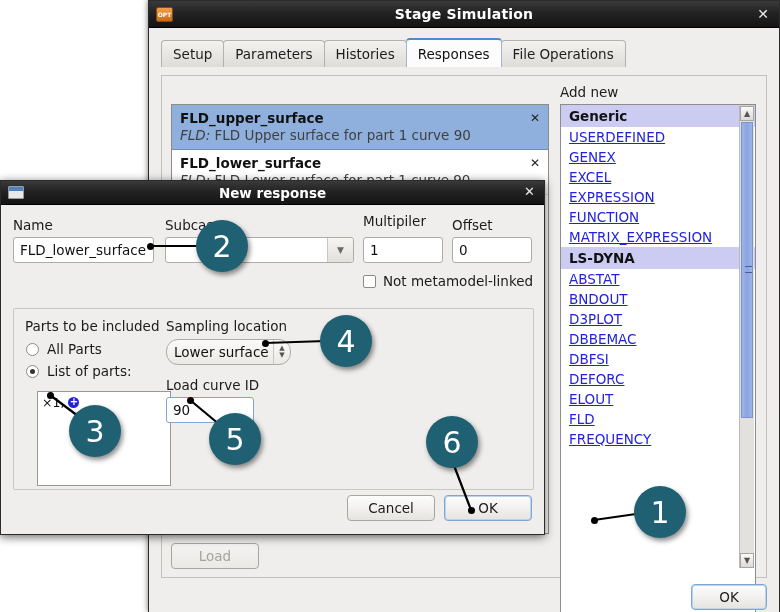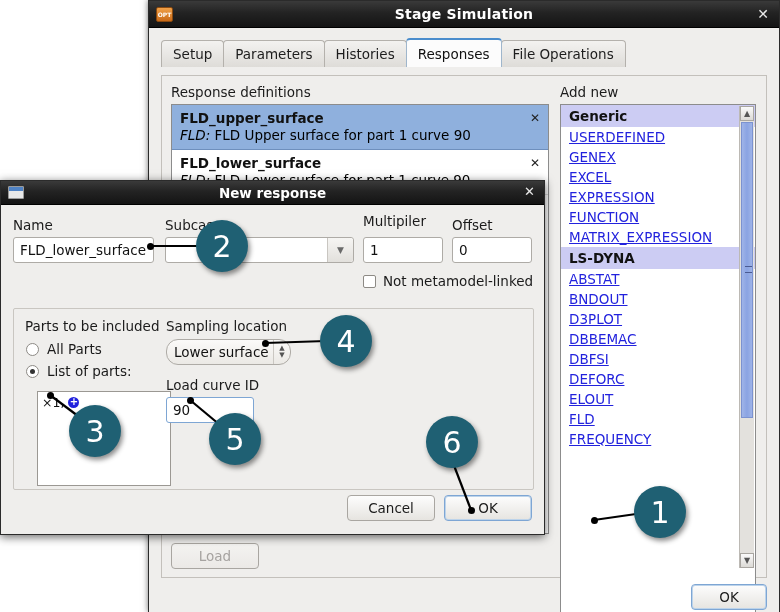--- a/index.html
+++ b/index.html
@@ -75,21 +75,21 @@
 
   
   .resp-label { position: absolute; left: 9px; top: 8px; }
   .resp-list {
     position: absolute; left: 9px; top: 28px; width: 378px; height: 430px;
     background: #ffffff; border: 1px solid #8c8c8c; overflow: hidden;
   }
   .resp-item { position: relative; padding: 5px 8px 6px 8px; border-bottom: 1px solid #dcdcdc; }
   .resp-item.selected { background: #8fb0dd; border-bottom: 1px solid #6e8fbd; }
   .resp-title { font-size: 13.5px; font-weight: bold; color: #111; }
-  .resp-sub { font-size: 13.5px; color: #000000; margin-top: 1px; }
+  .resp-sub { font-size: 13.5px; color: #404040; margin-top: 1px; }
   .resp-sub em { font-style: italic; }
   .resp-x {
     position: absolute; right: 8px; top: 6px;
     font-size: 12px; font-weight: bold; color: #222; cursor: pointer;
   }
 
   
   .addnew-label { position: absolute; left: 398px; top: 8px; }
   .addnew-list {
     position: absolute; left: 398px; top: 28px; width: 196px; height: 544px;
@@ -267,21 +267,20 @@
             <span>Responses</span>
           </div>
         <div class="tab">
             <span>File Operations</span>
           </div>
       </div>
 
       <div class="tabpanel">
         <div class="tabpanel-inner">
 
-          <div class="sec-label resp-label">Response definitions</div>
 
           <div class="resp-list">
             <div class="resp-item selected">
               <div class="resp-title">FLD_upper_surface</div>
               <div class="resp-sub"><em>FLD:</em> <span>FLD Upper surface for part 1 curve 90</span></div>
               <div class="resp-x">✕</div>
             </div>
             <div class="resp-item">
               <div class="resp-title">FLD_lower_surface</div>
               <div class="resp-sub"><em>FLD:</em> <span>FLD Lower surface for part 1 curve 90</span></div>

